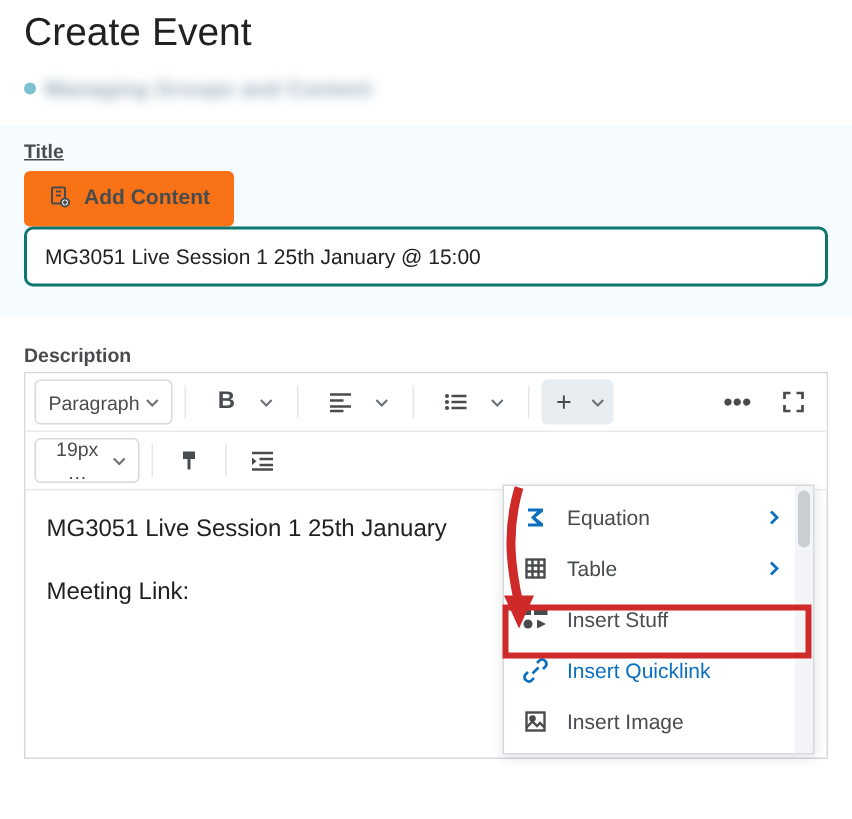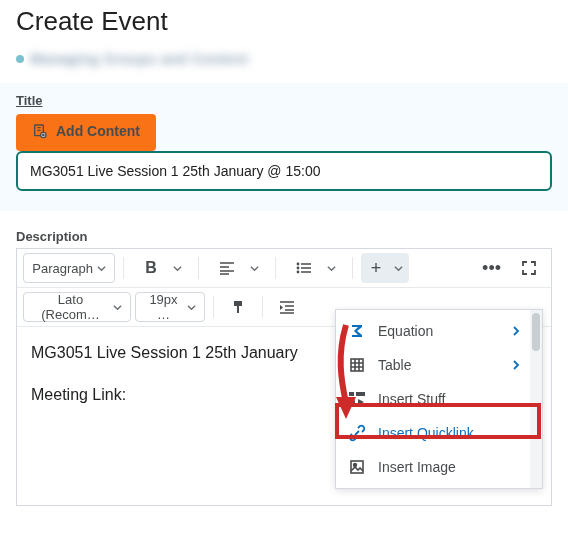--- a/index.html
+++ b/index.html
@@ -163,21 +163,21 @@
     padding: 14px 14px 80px;
     font-size: 16px;
     color: #202122;
     line-height: 1.5;
   }
   .editor-body p { margin-bottom: 18px; }
 
   
   .insert-menu {
     position: absolute;
-    top: 60px;
+    top: 74px;
     right: 8px;
     width: 208px;
     background: #fff;
     border: 1px solid #d3d9de;
     box-shadow: 0 2px 8px rgba(0,0,0,.12);
     display: flex;
   }
   .insert-menu .menu-list {
     flex: 1;
     padding: 4px 0;
@@ -355,28 +355,20 @@
       </button>
       <button class="tb-btn">
         <svg width="16" height="16" viewBox="0 0 16 16">
           <path d="M2 6V2h4M14 6V2h-4M2 10v4h4M14 10v4h-4" stroke="#494c4e" stroke-width="1.8" fill="none"></path>
         </svg>
       </button>
     </div>
   </div>
 
   <div class="toolbar-row">
-    <button class="tb-drop" style="width:108px;justify-content:space-between">
-      <span>Lato (Recom…</span>
-      <span class="chev">
-        <svg width="9" height="9" viewBox="0 0 10 10">
-            <path d="M1 3l4 4 4-4" stroke="#6b7075" stroke-width="1.6" fill="none"></path>
-          </svg>
-      </span>
-    </button>
     <button class="tb-drop" style="width:70px;justify-content:space-between">
       <span>19px …</span>
       <span class="chev">
         <svg width="9" height="9" viewBox="0 0 10 10">
             <path d="M1 3l4 4 4-4" stroke="#6b7075" stroke-width="1.6" fill="none"></path>
           </svg>
       </span>
     </button>
     <span class="tb-sep"></span>
     <button class="tb-btn">

